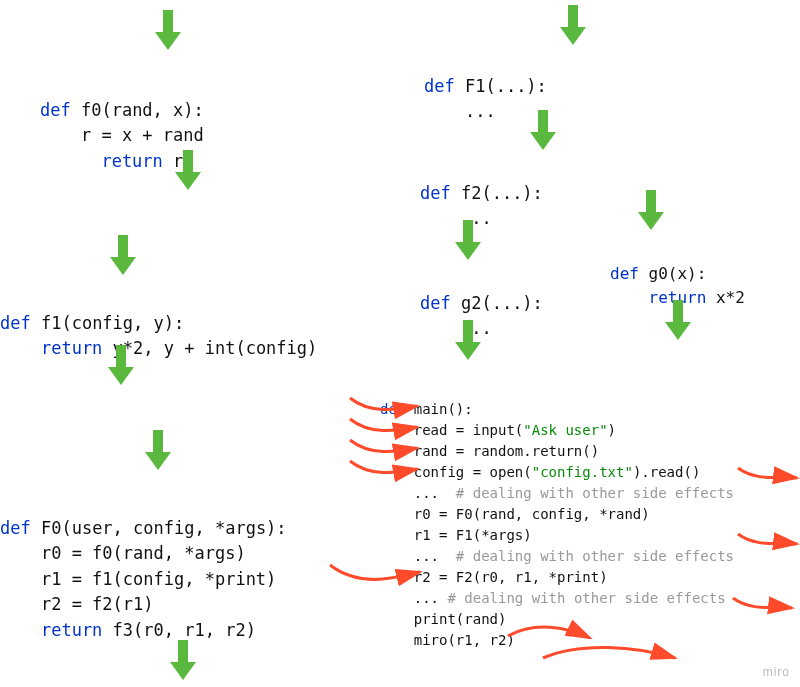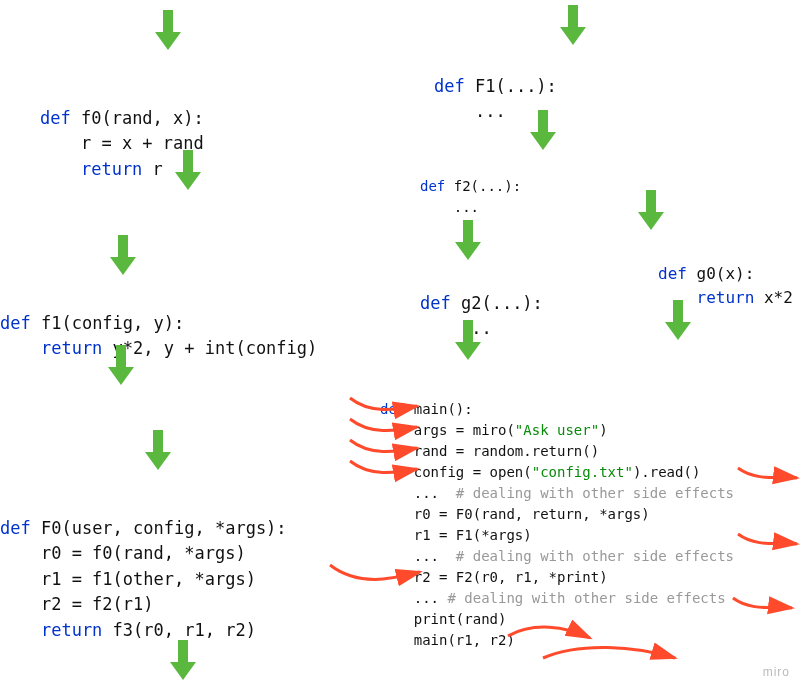--- a/index.html
+++ b/index.html
@@ -59,34 +59,34 @@
     font-size: 12px;
     letter-spacing: 1px;
     padding-left: 40px;
   }
 
   
   #blk-f0  { font-size: 17px; }
   #blk-f1  { font-size: 17px; }
   #blk-F0  { font-size: 17px; }
   #blk-F1r { font-size: 17px; }
-  #blk-f2r { font-size: 14px; }
+  #blk-f2r { font-size: 17px; }
   #blk-g2r { font-size: 17px; }
   #blk-g0  { font-size: 16px; }
   #blk-main{ font-size: 14px; }
 </style>
 </head>
 <body>
 
 <div class="green-arrow" style="left:155px; top:10px;">
   <div class="shaft"></div>
     <div class="head"></div>
 </div>
 
-<div id="blk-f0" class="code-block" style="left:40px; top:80px;">
+<div id="blk-f0" class="code-block" style="left:40px; top:72px;text-align:center;">
 <span class="kw">def</span><span class="txt"> f0(rand, x):</span>
 <span class="txt">    r = x + rand</span>
 <span class="kw">    return</span><span class="txt"> r</span>
 </div>
 
 <div class="green-arrow" style="left:175px; top:150px;">
   <div class="shaft"></div>
     <div class="head"></div>
 </div>
 
@@ -106,36 +106,36 @@
 </div>
 
 <div class="green-arrow" style="left:145px; top:430px;">
   <div class="shaft"></div>
     <div class="head"></div>
 </div>
 
 <div id="blk-F0" class="code-block" style="left:0px; top:490px;">
 <span class="kw">def</span><span class="txt"> F0(user, config, *args):</span>
 <span class="txt">    r0 = f0(rand, *args)</span>
-<span class="txt">    r1 = f1(other, *args)</span>
+<span class="txt">    r1 = f1(config, *print)</span>
 <span class="txt">    r2 = f2(r1)</span>
 <span class="kw">    return</span><span class="txt"> f3(r0, r1, r2)</span>
 </div>
 
 <div class="green-arrow" style="left:170px; top:640px;">
   <div class="shaft"></div>
     <div class="head"></div>
 </div>
 
 <div class="green-arrow" style="left:560px; top:5px;">
   <div class="shaft"></div>
     <div class="head"></div>
 </div>
 
-<div id="blk-F1r" class="code-block" style="left:434px; top:48px;">
+<div id="blk-F1r" class="code-block" style="left:424px; top:48px;">
 <span class="kw">def</span><span class="txt"> F1(...):</span>
 <span class="txt">    ...</span>
 </div>
 
 <div class="green-arrow" style="left:530px; top:110px;">
   <div class="shaft"></div>
     <div class="head"></div>
 </div>
 
 <div id="blk-f2r" class="code-block" style="left:420px; top:155px;">
@@ -156,43 +156,43 @@
 <div class="green-arrow" style="left:455px; top:320px;">
   <div class="shaft"></div>
     <div class="head"></div>
 </div>
 
 <div class="green-arrow" style="left:638px; top:190px;">
   <div class="shaft"></div>
     <div class="head"></div>
 </div>
 
-<div id="blk-g0" class="code-block" style="left:610px; top:238px;margin-left:48px;">
+<div id="blk-g0" class="code-block" style="left:610px; top:238px;">
 <span class="kw">def</span><span class="txt"> g0(x):</span>
 <span class="kw">    return</span><span class="txt"> x*2</span>
 </div>
 
 <div class="green-arrow" style="left:665px; top:300px;">
   <div class="shaft"></div>
     <div class="head"></div>
 </div>
 
 <div id="blk-main" class="code-block" style="left:380px; top:378px;">
 <span class="kw">def</span><span class="txt"> main():</span>
-<span class="txt">    args = miro(</span><span class="str">"Ask user"</span><span class="txt">)</span>
+<span class="txt">    read = input(</span><span class="str">"Ask user"</span><span class="txt">)</span>
 <span class="txt">    rand = random.return()</span>
 <span class="txt">    config = open(</span><span class="str">"config.txt"</span><span class="txt">).read()</span>
 <span class="txt">    ... </span><span class="cmt"> # dealing with other side effects</span>
-<span class="txt">    r0 = F0(rand, return, *args)</span>
+<span class="txt">    r0 = F0(rand, config, *rand)</span>
 <span class="txt">    r1 = F1(*args)</span>
 <span class="txt">    ... </span><span class="cmt"> # dealing with other side effects</span>
 <span class="txt">    r2 = F2(r0, r1, *print)</span>
 <span class="txt">    ...</span><span class="cmt"> # dealing with other side effects</span>
 <span class="txt">    print(rand)</span>
-<span class="txt">    main(r1, r2)</span>
+<span class="txt">    miro(r1, r2)</span>
 </div>
 
 <div class="red-arrow" style="left:345px; top:392px;">
 <svg width="80" height="30">
       <defs>
         <marker id="rh1" markerWidth="10" markerHeight="10" refX="8" refY="3" orient="auto">
           <path d="M0,0 L0,6 L9,3 z" fill="#ff4a2b"></path>
         </marker>
       </defs>
 <path d="M5,6 C25,22 50,18 72,14" stroke="#ff4a2b" stroke-width="3" fill="none" marker-end="url(#rh1)"></path>

